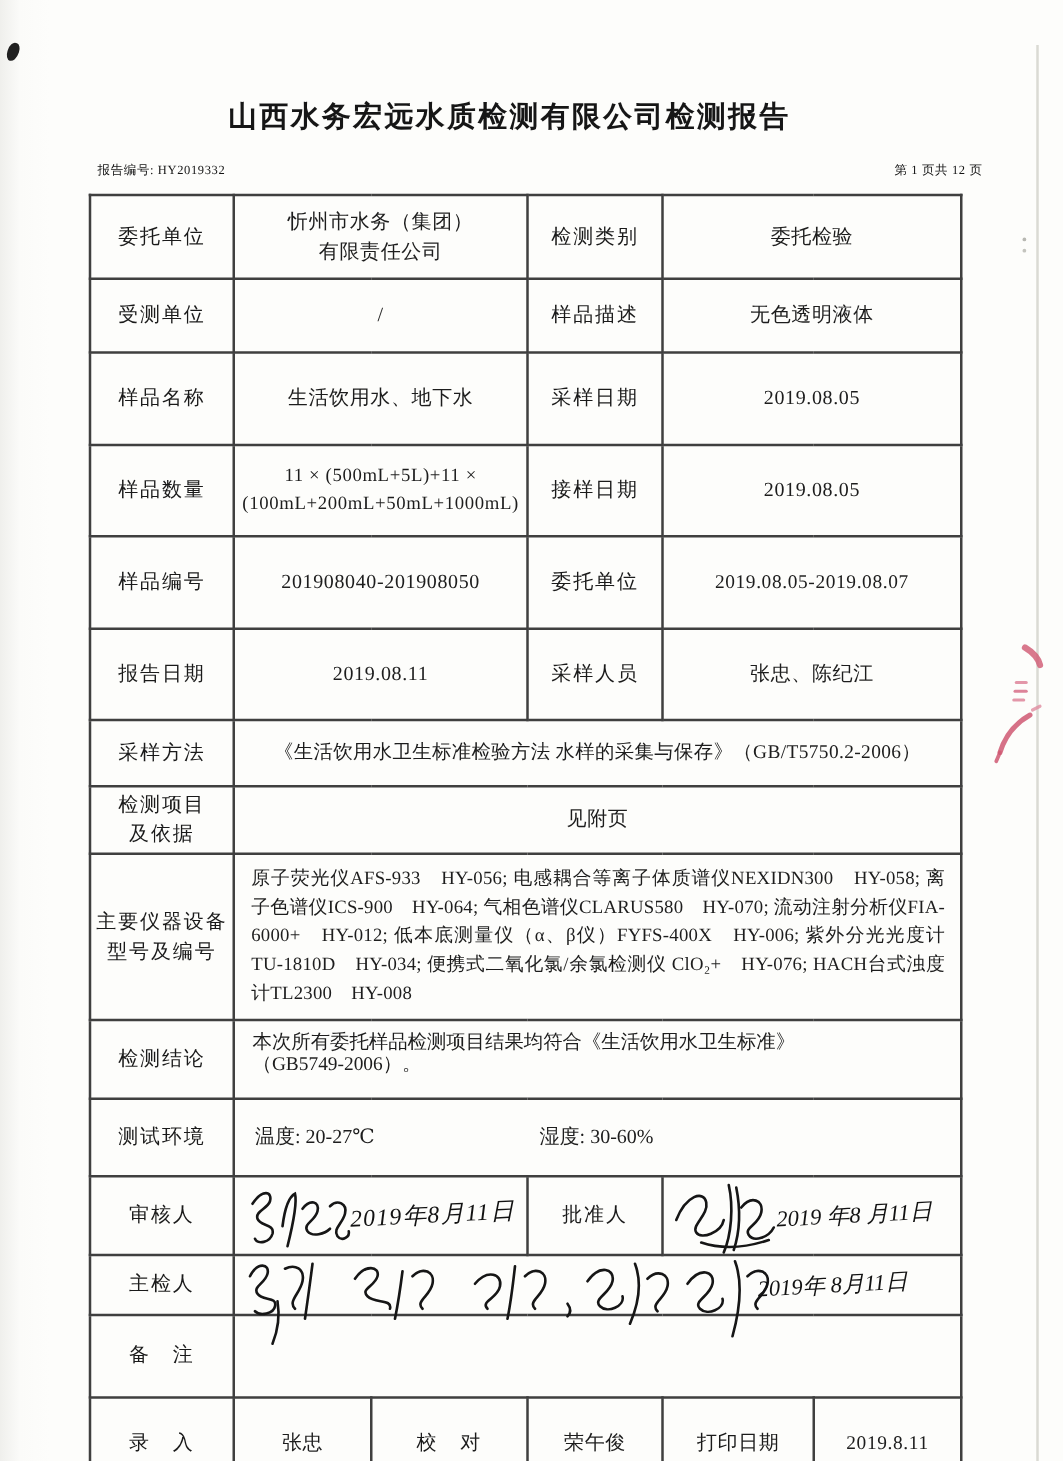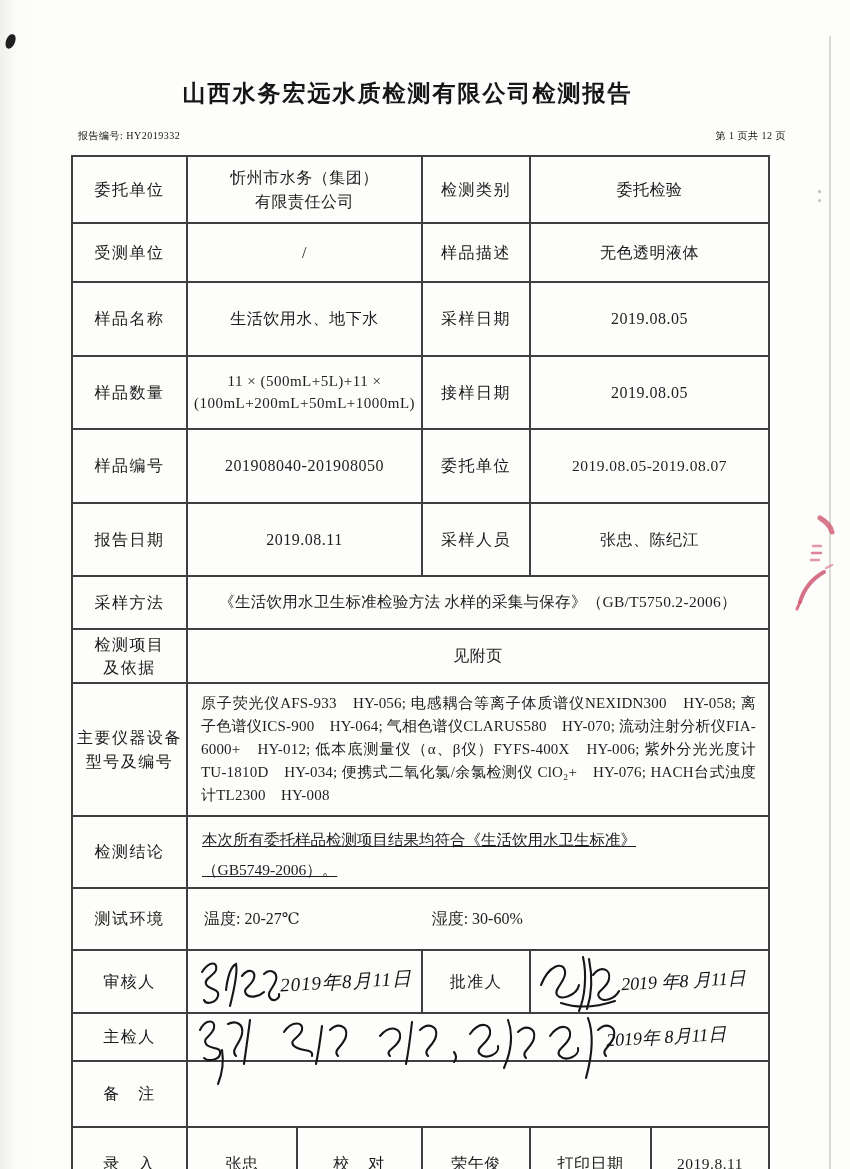--- a/index.html
+++ b/index.html
@@ -43,21 +43,21 @@
   }
   .lbl{text-align:center;letter-spacing:1.5px;color:#1a1a1a;}
   .val{text-align:center;letter-spacing:0.5px;}
   .pre{white-space:pre-line;}
   .val-left{text-align:left;padding-left:14px;padding-right:12px;}
   .instruments{
     font-size:15px;line-height:23px;text-align:justify;
     padding:8px 12px 8px 13px;letter-spacing:0.2px;
   }
   .conclusion{
-    vertical-align:top;padding-top:8px;font-size:15.5px;line-height:30px;text-decoration:underline;
+    vertical-align:top;padding-top:8px;font-size:15.5px;line-height:18px;
   }
   .method{font-size:15.5px;text-align:center;letter-spacing:0.3px;}
   .env-val{padding-left:16px;}
   .env-hum{display:inline-block;margin-left:128px;}
   tr.h67{height:67px}tr.h59{height:59px}tr.h58{height:74px}tr.h57{height:73px}
   tr.h53{height:53px}tr.h54{height:54px}tr.h117{height:117px}tr.h63{height:63px}
   tr.h56{height:62px}tr.h47{height:47px}tr.h51{height:66px}
   
   .sigcell{padding:0 4px;}
   .sigwrap{display:flex;align-items:center;}

